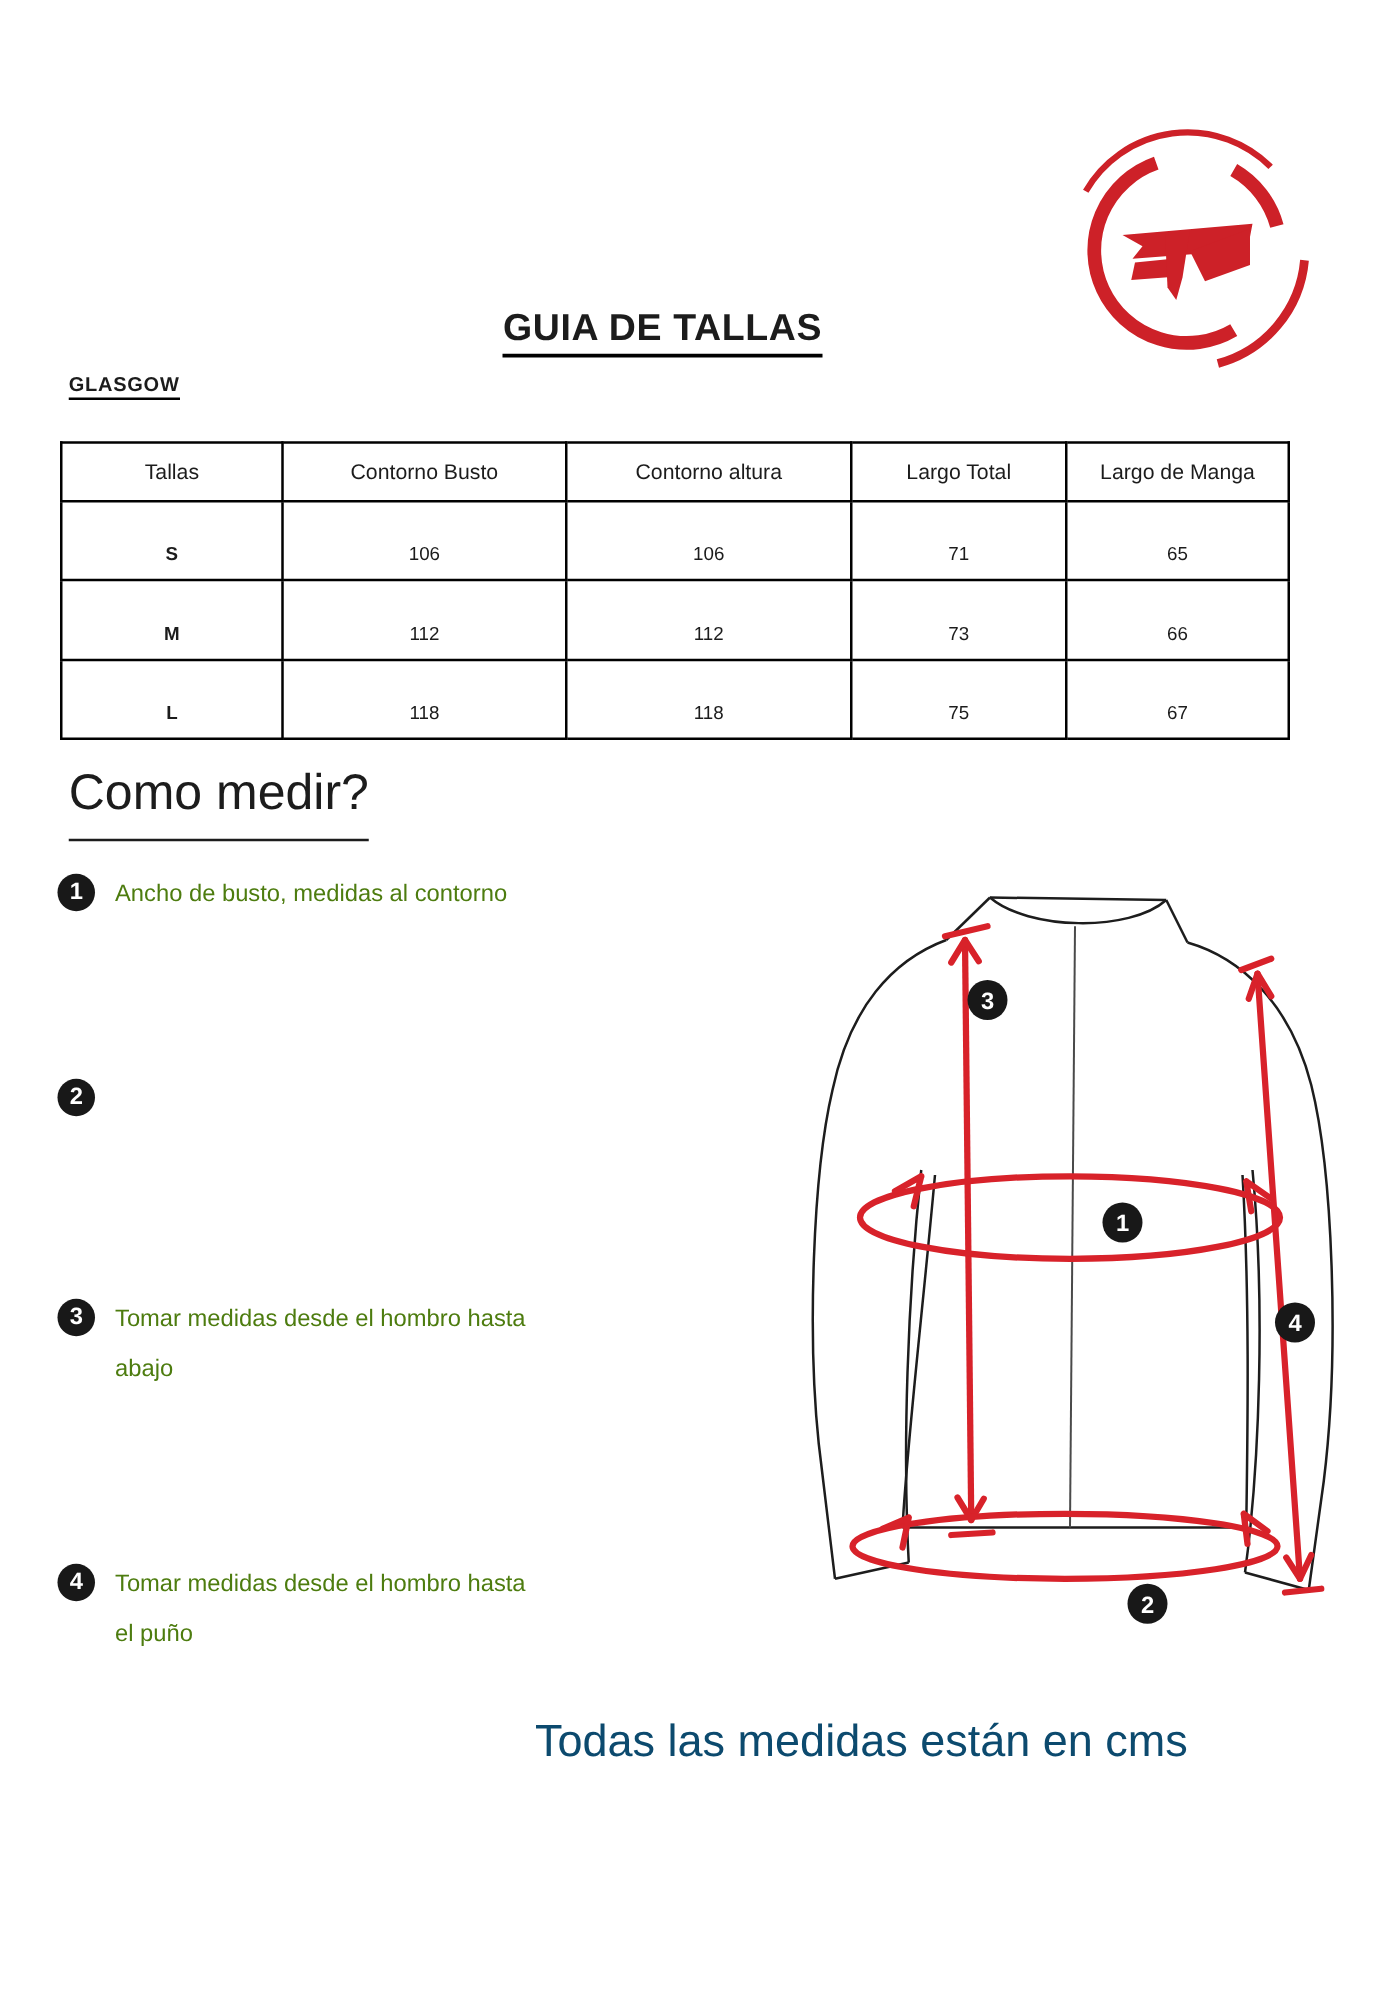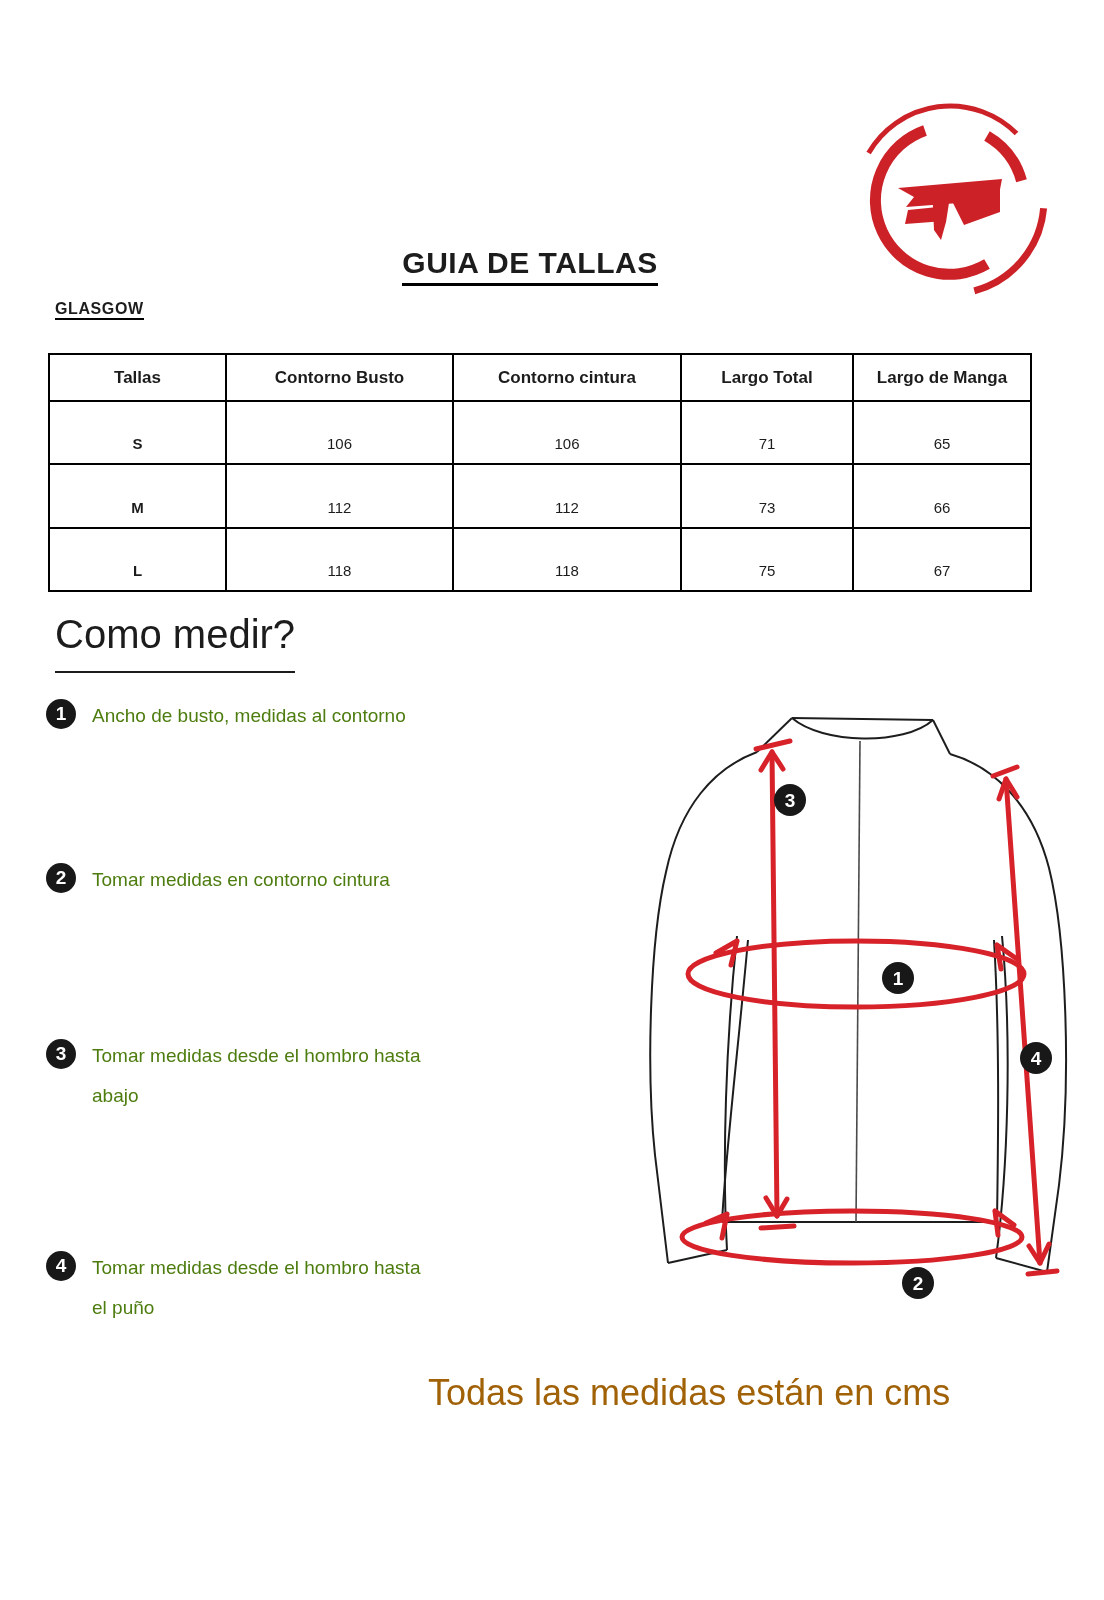--- a/index.html
+++ b/index.html
@@ -21,21 +21,21 @@
     border-bottom:2px solid #000;padding-bottom:0;
   }
   
   table.size-table{
     position:absolute;left:48px;top:353px;width:982px;height:239px;
     border-collapse:collapse;table-layout:fixed;
   }
   .size-table th,.size-table td{
     border:2px solid #000;text-align:center;padding:0;
   }
-  .size-table th{font-size:17px;font-weight:bold;height:45px;vertical-align:middle;}
+  .size-table th{font-size:17px;font-weight:normal;height:45px;vertical-align:middle;}
   .size-table td{font-size:15px;height:43px;vertical-align:bottom;padding-bottom:11px;}
   .size-table td.size-cell{font-weight:bold;font-size:15px;}
   
   .howto-heading{position:absolute;left:55px;top:612px;}
   .howto-heading span{
     display:inline-block;font-size:40px;font-weight:400;
     border-bottom:2px solid #1c1c1c;padding-bottom:14px;
   }
   .step{position:absolute;display:flex;align-items:flex-start;}
   .step .badge{
@@ -45,21 +45,21 @@
   }
   .step .lines{margin-left:16px;font-size:19px;line-height:40px;color:#4d7c0f;}
   .step .lines span{display:block;}
   .step1{left:46px;top:696px;}
   .step2{left:46px;top:860px;}
   .step3{left:46px;top:1036px;}
   .step4{left:46px;top:1248px;}
   
   .jacket{position:absolute;left:610px;top:690px;width:494px;height:620px;}
   
-  .footer-note{position:absolute;left:428px;top:1372px;font-size:36px;color:#a16207;}
+  .footer-note{position:absolute;left:428px;top:1372px;font-size:36px;color:#0c4a6e;}
 </style>
 </head>
 <body>
 
 <div class="page">
 
   <svg class="logo" viewBox="840 90 220 220" aria-hidden="true">
     <g fill="none" stroke="#cd2128">
       <path d="M925,130.5 A74,74 0 1 0 987,264.1" stroke-width="11"></path>
       <path d="M987,136 A74,74 0 0 1 1021.5,180.8" stroke-width="11"></path>
@@ -87,21 +87,21 @@
       <col style="width:177px">
         <col style="width:227px">
         <col style="width:228px">
       <col style="width:172px">
         <col style="width:178px">
     </colgroup>
     <thead>
       <tr>
         <th>Tallas</th>
         <th>Contorno Busto</th>
-        <th>Contorno cintura</th>
+        <th>Contorno altura</th>
         <th>Largo Total</th>
         <th>Largo de Manga</th>
       </tr>
     </thead>
     <tbody>
       <tr>
         <td class="size-cell">S</td>
         <td>106</td>
         <td>106</td>
         <td>71</td>
@@ -131,21 +131,20 @@
   <div class="step step1">
     <div class="badge">1</div>
     <div class="lines">
       <span>Ancho de busto, medidas al contorno</span>
     </div>
   </div>
 
   <div class="step step2">
     <div class="badge">2</div>
     <div class="lines">
-      <span>Tomar medidas en contorno cintura</span>
     </div>
   </div>
 
   <div class="step step3">
     <div class="badge">3</div>
     <div class="lines">
       <span>Tomar medidas desde el hombro hasta</span>
       <span>abajo</span>
     </div>
   </div>

